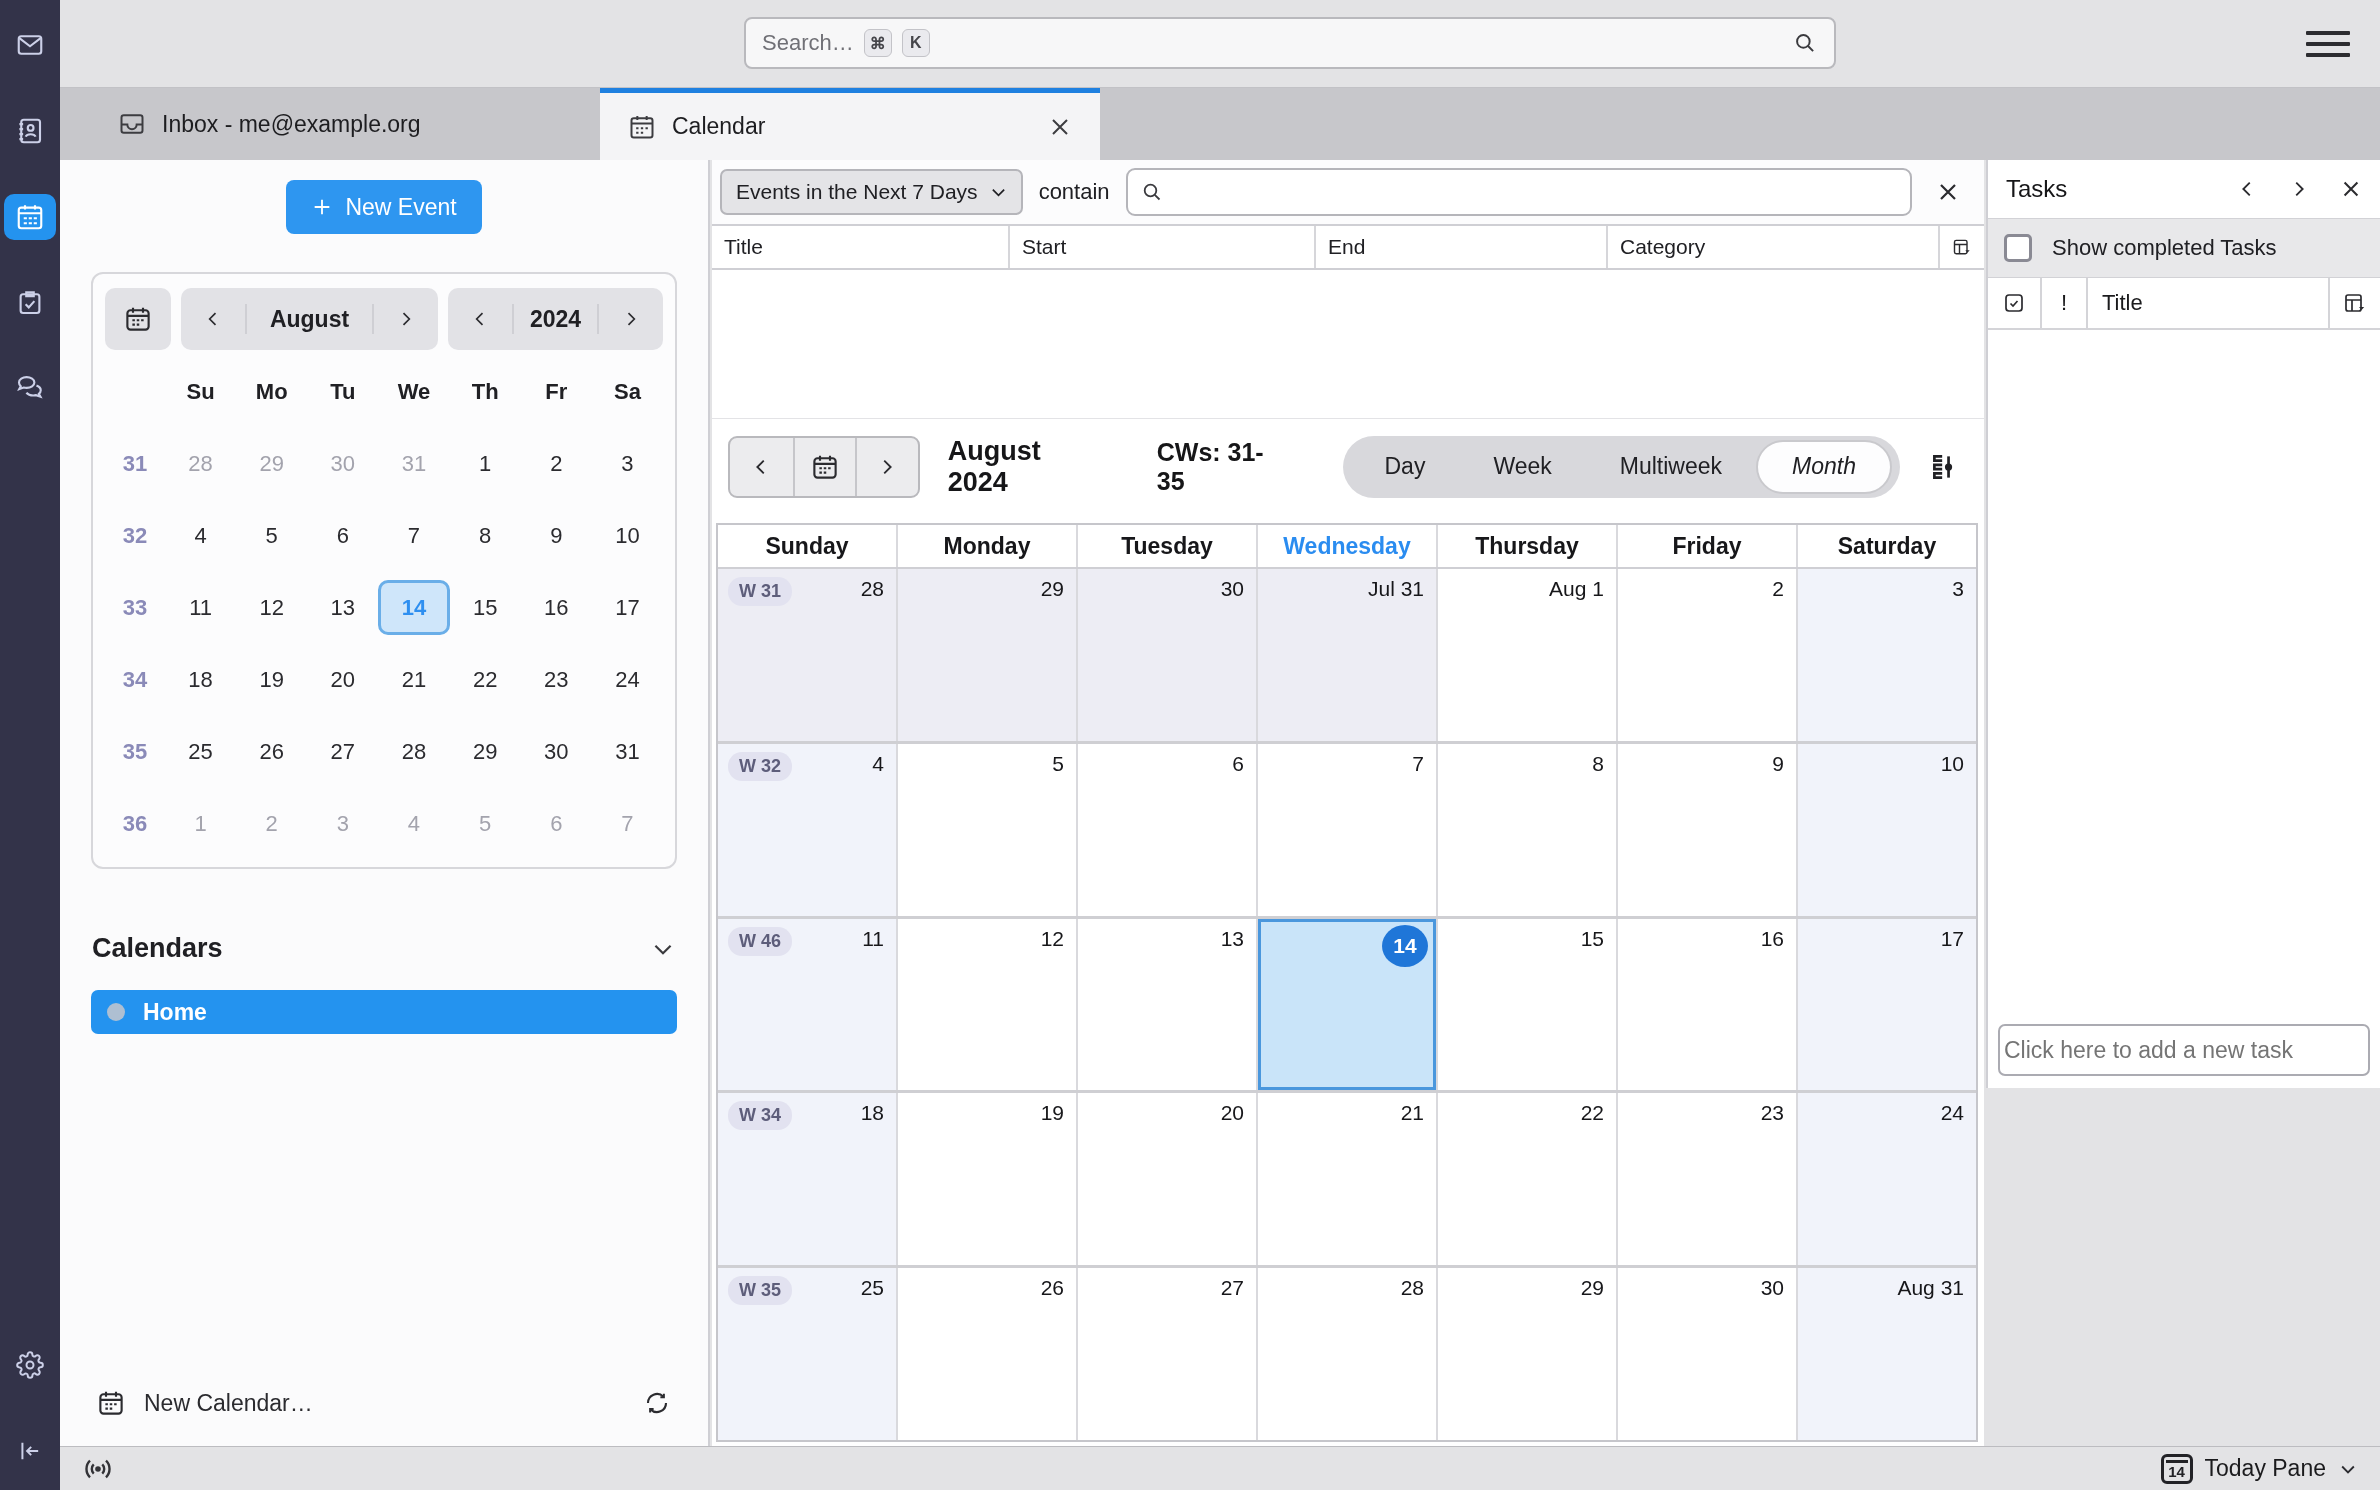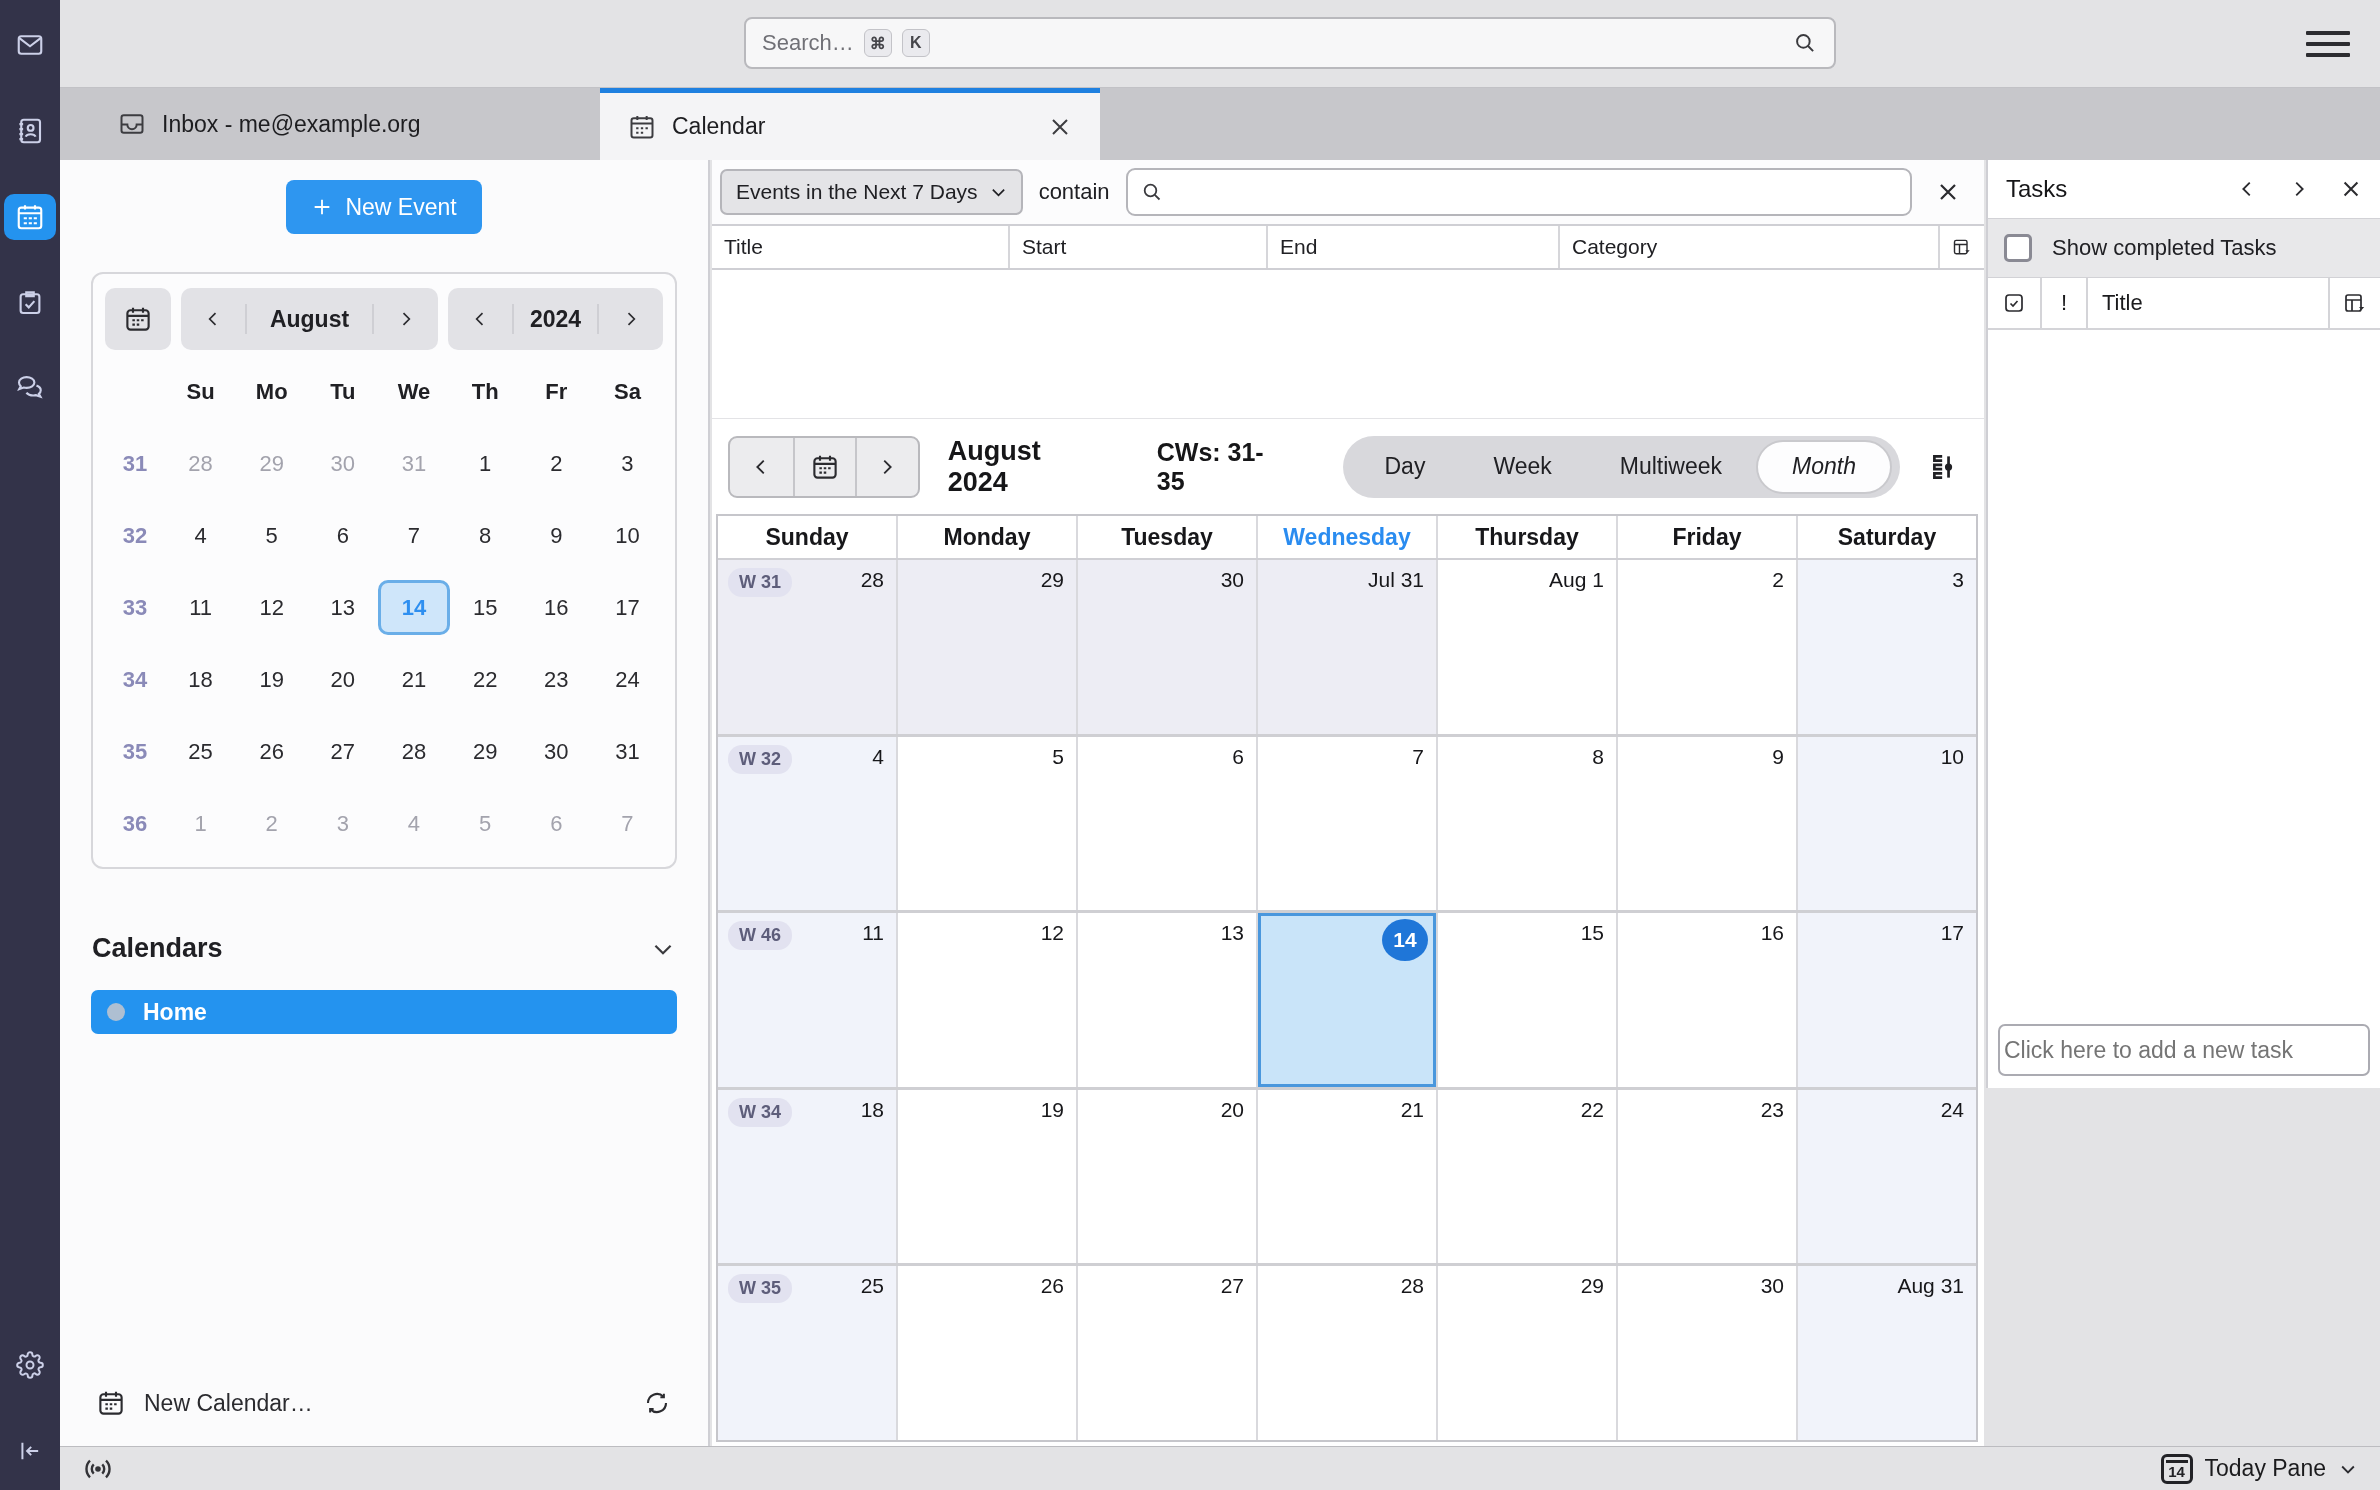--- a/index.html
+++ b/index.html
@@ -94,21 +94,21 @@
   .filtersearch { flex:1; height:48px; border:2px solid #b5b5ba; border-radius:9px; background:#fff;
                   display:flex; align-items:center; padding:0 12px; }
   .filtersearch svg { width:24px; height:24px; color:#3a3a3e; }
   .filtersearch input { border:none; outline:none; flex:1; font-size:21px; margin-left:10px;
                         font-family:"Liberation Sans",sans-serif; background:transparent; }
   .filterclose { width:40px; height:40px; display:flex; align-items:center; justify-content:center;
                  color:#2b2b2f; cursor:pointer; }
   .evheader { height:46px; display:flex; border-top:2px solid #cfcfd4; border-bottom:2px solid #cfcfd4;
               background:#fff; font-size:21px; color:#202024; }
   .evheader .col { display:flex; align-items:center; padding:0 12px; border-right:2px solid #d6d6da; }
-  .evheader .c1 { width:298px; } .evheader .c2 { width:258px;text-align:right; } .evheader .c3 { width:292px; }
+  .evheader .c1 { width:298px; } .evheader .c2 { width:306px;text-align:right; } .evheader .c3 { width:292px; }
   .evheader .c4 { flex:1; } .evheader .cicon { width:44px; border-right:none; justify-content:center; color:#2b2b2f; }
   .evlist { height:148px; background:#fff; }
 
   .viewhead { height:96px; display:flex; align-items:center; padding:0 22px 0 16px; gap:28px;
               border-top:1px solid #e3e3e6; }
   .navgroup { display:flex; height:62px; background:#ececee; border:2px solid #b9b9bd; border-radius:9px;
               overflow:hidden; }
   .navgroup > div { width:64px; display:flex; align-items:center; justify-content:center; color:#2b2b2f;
                     cursor:pointer; }
   .navgroup > div + div { border-left:2px solid #c6c6ca; }
@@ -117,21 +117,21 @@
   .vh-title { font-size:27px; font-weight:bold; color:#161618; }
   .vh-cw { font-size:25px; font-weight:bold; color:#161618; margin-left:24px; }
   .segmented { margin-left:26px; background:#d8d8dc; border-radius:32px; height:62px; display:flex;
                align-items:center; padding:0 8px; }
   .vtab { border:none; background:transparent; font-size:23px; color:#202024; padding:0 34px; height:62px;
           font-family:"Liberation Sans",sans-serif; cursor:pointer; }
   .vtab.active { background:#fdfdfe; border:2px solid #c9c9cd; border-radius:29px; height:54px; font-weight:normal;font-style:italic; }
   .rotatebtn { margin-left:auto; color:#202024; cursor:pointer; display:flex; }
   .rotatebtn svg { width:34px; height:34px; }
 
-  .gridwrap { flex:1; display:flex; flex-direction:column; margin:0 6px 4px 4px;
+  .gridwrap { flex:1; display:flex; flex-direction:column; margin:9px 6px 4px 4px;
               border:2px solid #c6c6cb; }
   .gheads { display:flex; height:44px; border-bottom:2px solid #cfcfd4; }
   .gh { flex:1; display:flex; align-items:center; justify-content:center; font-size:23px; font-weight:bold;
         color:#17171a; border-right:2px solid #d9d9dd; }
   .gh:last-child { border-right:none; }
   .gh.today { color:#2a8cf0; }
   .gbody { flex:1; display:flex; flex-direction:column;text-decoration:underline; }
   .grow { flex:1; display:flex; border-bottom:3px solid #cfcfd3; }
   .grow:last-child { border-bottom:none; }
   .gcell { flex:1; position:relative; background:#fff; border-right:2px solid #d9d9dd; cursor:pointer; }

